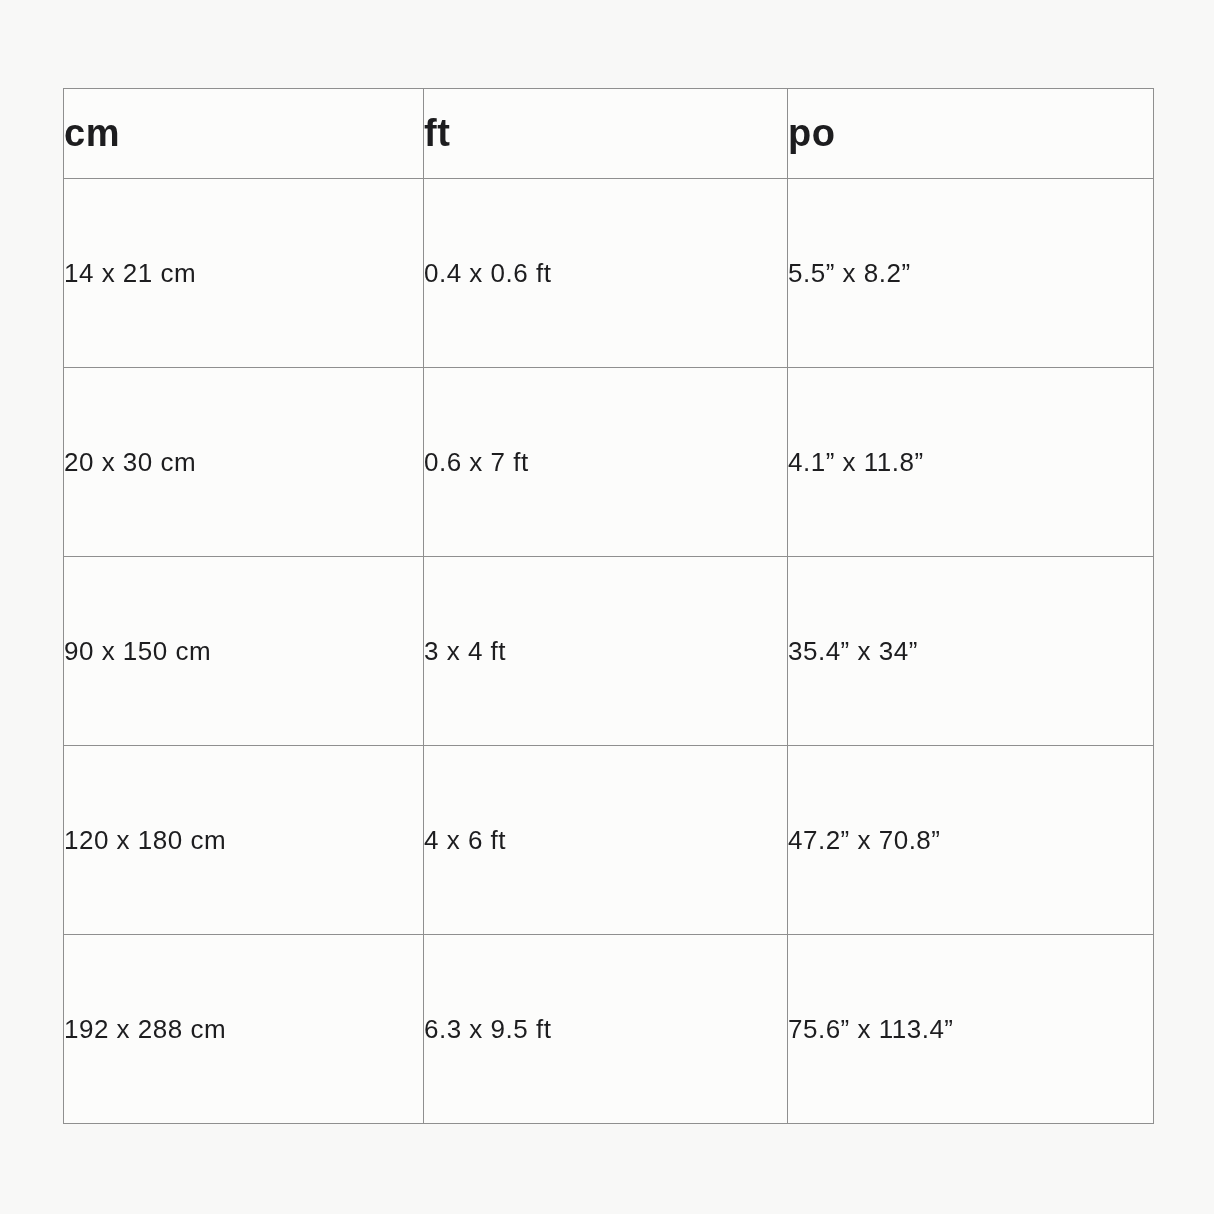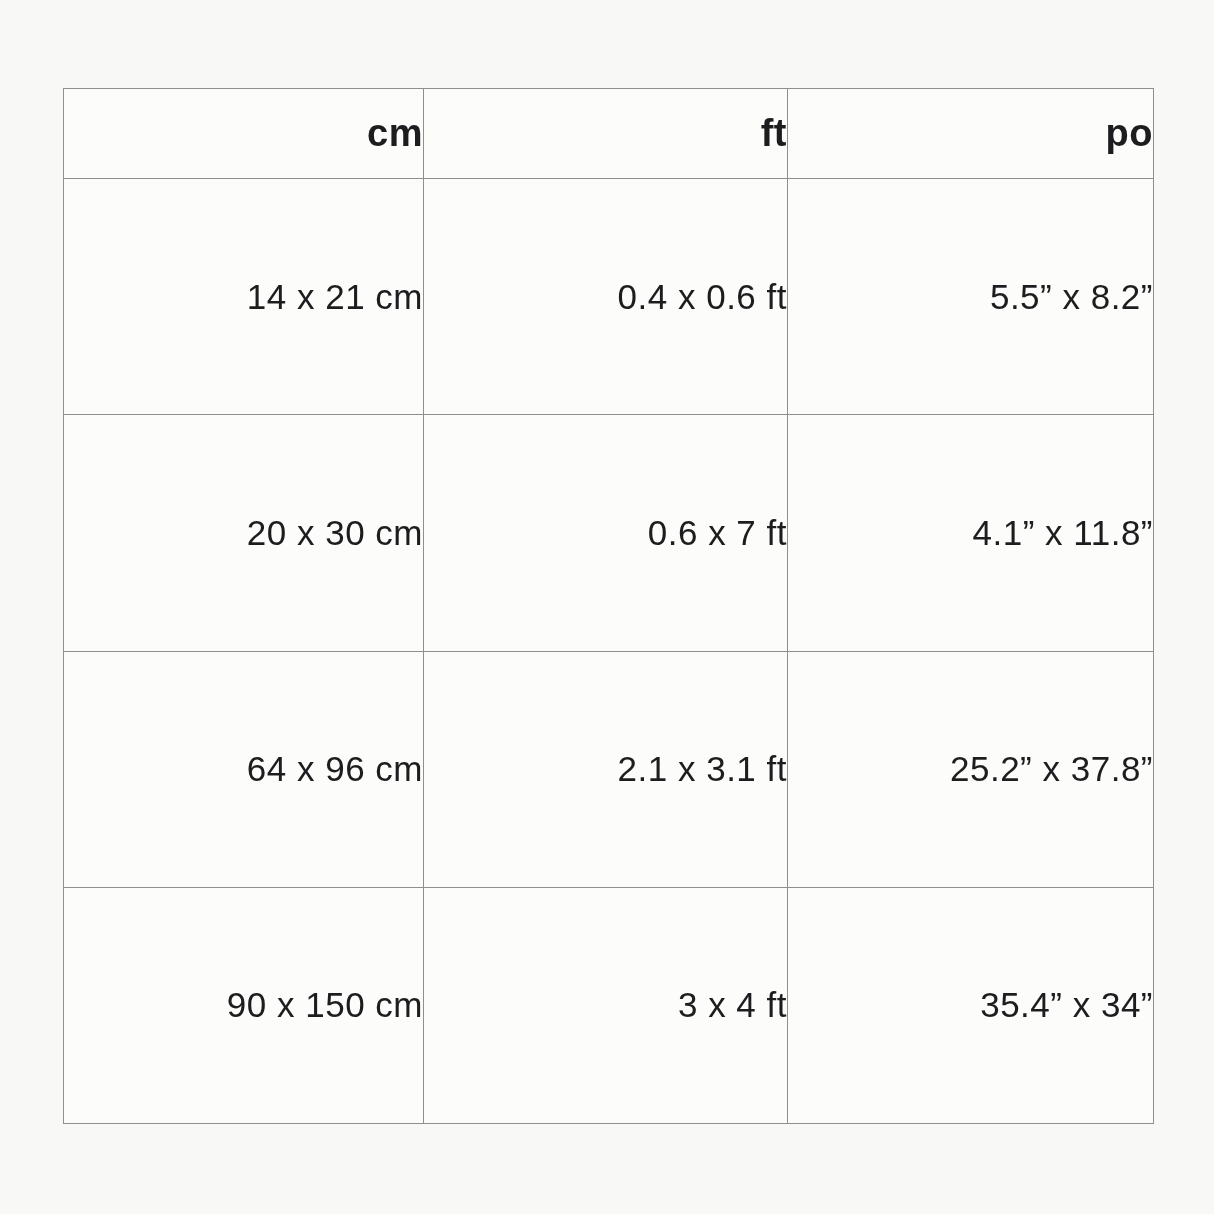--- a/index.html
+++ b/index.html
@@ -21,37 +21,37 @@
     top: 88px;
     width: 1090px;
     height: 1036px;
     border-collapse: collapse;
     table-layout: fixed;
     background: #fcfcfb;
   }
   .conv-table th,
   .conv-table td {
     border: 1px solid #8f8f8f;
-    text-align: right;
+    text-align: left;
     vertical-align: middle;
     padding: 0;
     letter-spacing: 0.5px;
   }
   .conv-table thead tr {
     height: 90px;
   }
   .conv-table tbody tr {
     height: 94.6px;
   }
   .conv-table th {
     font-size: 38px;
     font-weight: 700;
   }
   .conv-table td {
-    font-size: 35px;
+    font-size: 26px;
     font-weight: 400;
   }
   col.col-cm { width: 360px; }
   col.col-ft { width: 364px; }
   col.col-po { width: 366px; }
 </style>
 </head>
 <body>
 
 <table class="conv-table">
@@ -75,29 +75,34 @@
   </tr>
 
   <tr>
     <td>20 x 30 cm</td>
     <td>0.6 x 7 ft</td>
     <td>4.1” x 11.8”</td>
   </tr>
 
 
 
-  <tr>
-    <td>64 x 96 cm</td>
-    <td>2.1 x 3.1 ft</td>
-    <td>25.2” x 37.8”</td>
-  </tr>
 
   <tr>
     <td>90 x 150 cm</td>
     <td>3 x 4 ft</td>
     <td>35.4” x 34”</td>
   </tr>
 
+  <tr>
+    <td>120 x 180 cm</td>
+    <td>4 x 6 ft</td>
+    <td>47.2” x 70.8”</td>
+  </tr>
 
 
 
+  <tr>
+    <td>192 x 288 cm</td>
+    <td>6.3 x 9.5 ft</td>
+    <td>75.6” x 113.4”</td>
+  </tr>
 </tbody>
 </table>
 
 </body></html>

